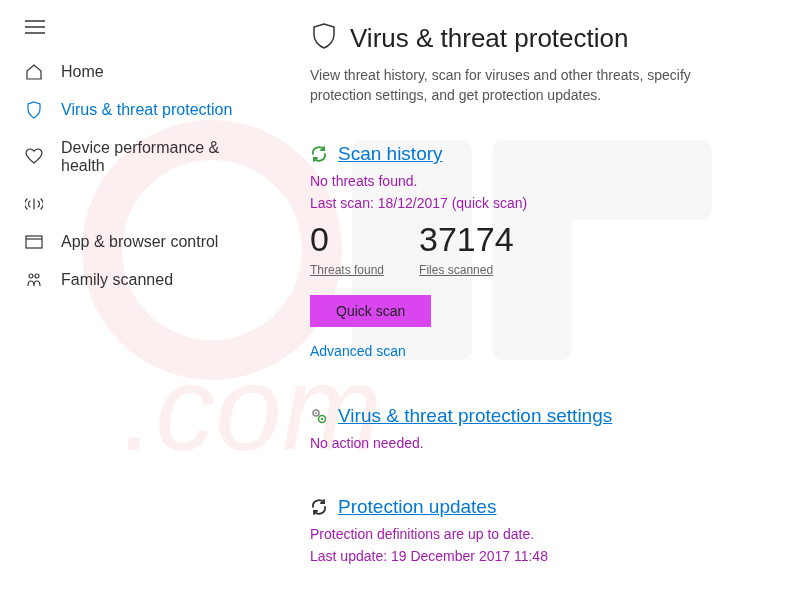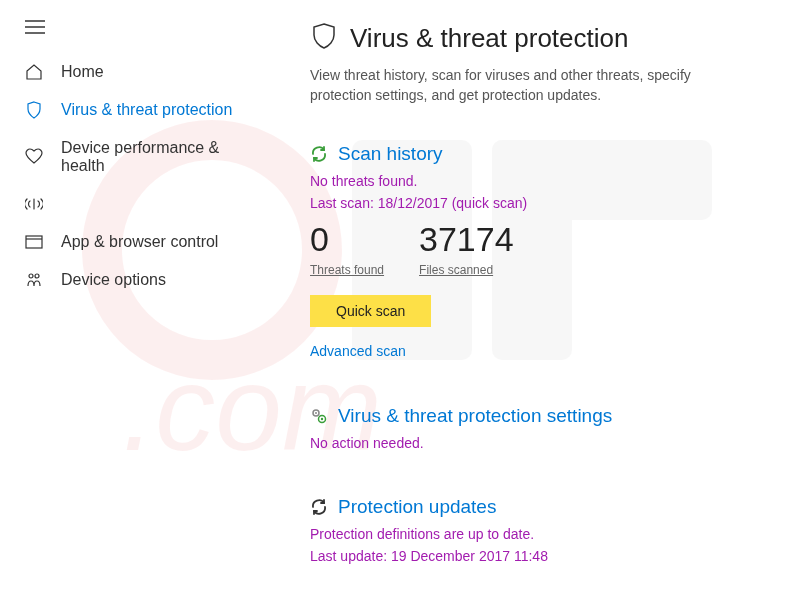--- a/index.html
+++ b/index.html
@@ -16,29 +16,29 @@
     .main { flex: 1; padding: 22px 40px 20px 35px; position: relative; }
     .page-header { display: flex; align-items: center; margin-bottom: 12px; }
     .page-header-icon { margin-right: 12px; }
     .page-header-icon svg { width: 28px; height: 28px; }
     .page-title { font-size: 26px; font-weight: 400; color: #222; }
     .page-desc { font-size: 14px; color: #555; line-height: 1.4; margin-bottom: 38px; max-width: 430px; }
     
     .section-header { display: flex; align-items: center; margin-bottom: 8px; }
     .section-header .sec-icon { width: 18px; height: 18px; margin-right: 10px; display: flex; align-items: center; justify-content: center; }
     .section-header .sec-icon svg { width: 18px; height: 18px; }
-    .section-link { font-size: 19px; color: #0078d4; font-weight: 400; cursor: pointer; }
+    .section-link { font-size: 19px; color: #0078d4; font-weight: 400; cursor: pointer; text-decoration: underline; }
     .section-text { font-size: 14px; color: #a21caf; margin-bottom: 6px; }
     
     .stats { display: flex; margin-top: 10px; margin-bottom: 18px; }
     .stat { margin-right: 35px; }
     .stat-num { font-size: 34px; font-weight: 300; color: #222; line-height: 1.1; }
     .stat-label { font-size: 12px; color: #666; margin-top: 4px; text-decoration: underline; }
     
-    .btn { background: #fde047; border: none; padding: 8px 26px; font-size: 14px; cursor: pointer; color: #222; }
+    .btn { background: #d946ef; border: none; padding: 8px 26px; font-size: 14px; cursor: pointer; color: #222; }
     .link { color: #0078d4; font-size: 14px; display: inline-block; margin-top: 16px; cursor: pointer; }
     
     .section-gap { margin-top: 45px; }
     
     
     .watermark { position: absolute; top: 100px; left: 72px; width: 680px; height: 400px; opacity: 0.06; z-index: -1; pointer-events: none; }
   </style>
 </head>
 <body>
 
@@ -107,21 +107,21 @@
   </div>
 
   <div class="nav-item">
     <span class="nav-icon">
         <svg viewBox="0 0 18 18" fill="none" stroke="#333" stroke-width="1.2">
           <circle cx="6" cy="5" r="2"></circle>
           <circle cx="12" cy="5" r="2"></circle>
           <path d="M3 15 C3 11 5 10 6 10 C7 10 9 11 9 15 M9 15 C9 11 11 10 12 10 C13 10 15 11 15 15"></path>
         </svg>
       </span>
-    <span>Device options</span>
+    <span>Family scanned</span>
   </div>
 </div>
 
 <div class="main">
   <div class="page-header">
     <span class="page-header-icon"><svg viewBox="0 0 28 28" fill="none" stroke="#333" stroke-width="1.5">
           <path d="M14 2 L24 5 V13 C24 19 19 24 14 26 C9 24 4 19 4 13 V5 Z"></path>
         </svg></span>
     <h1 class="page-title">Virus &amp; threat protection</h1>
   </div>

